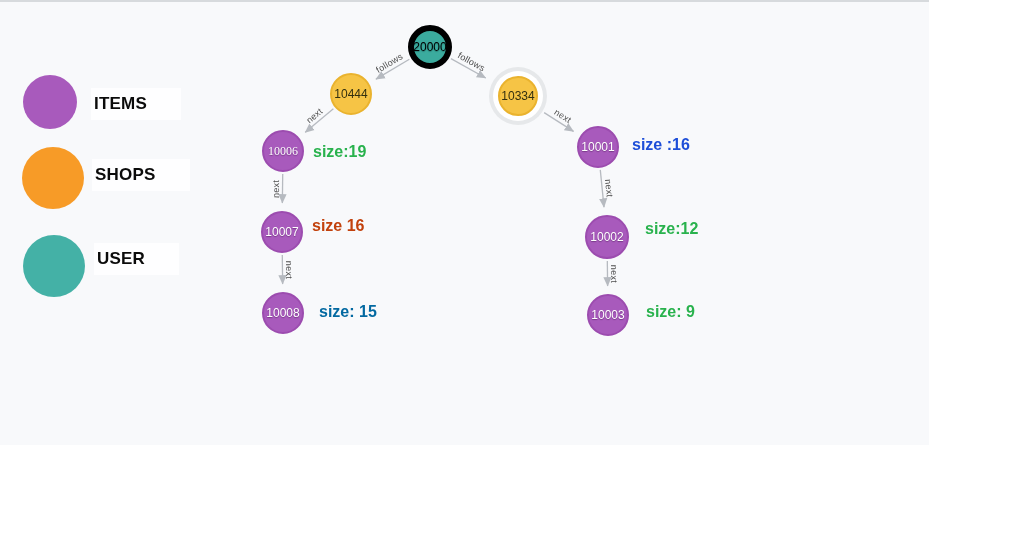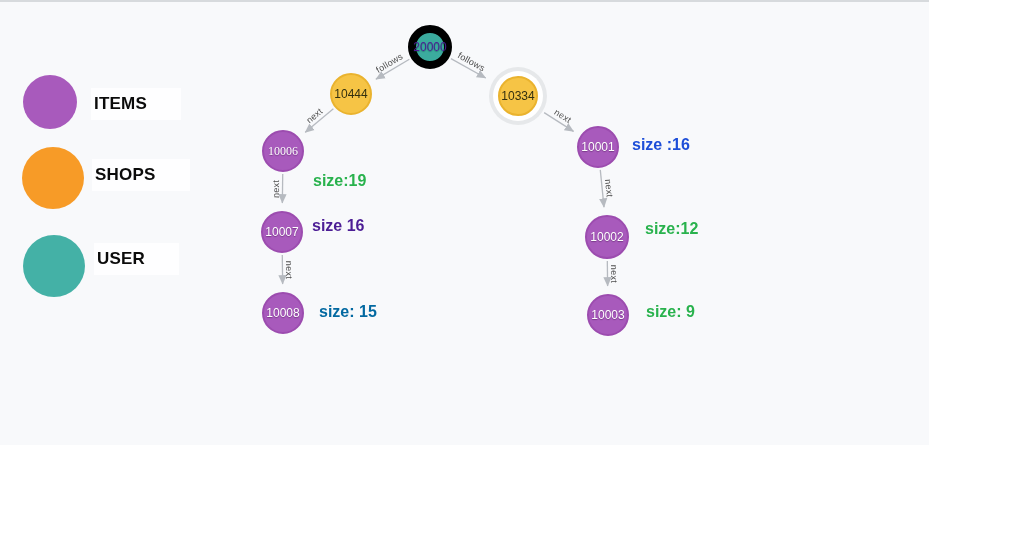--- a/index.html
+++ b/index.html
@@ -41,21 +41,21 @@
   .node {
     position: absolute; border-radius: 50%;
     display: flex; align-items: center; justify-content: center;
     box-sizing: border-box;
     font-size: 12px;
     cursor: default;
   }
   .node--item { background: #a85abc; border: 2px solid #9c4caf; color: #ffffff;
                 text-shadow: 0 1px 1px rgba(60,20,70,0.45); }
   .node--shop { background: #f6c445; border: 2px solid #eab32e; color: #33300f; }
-  .node--user { background: #3bab9e; border: 8px solid #000000; color: #4c1d95;
+  .node--user { background: #3bab9e; border: 6px solid #000000; color: #000000;
                 text-shadow: 0 1px 1px rgba(10,60,55,0.4); }
   .node--halo { box-shadow: 0 0 0 5px #ffffff, 0 0 0 9px #e6e8ea; }
   .size-label {
     position: absolute;
     transform: translateY(-50%);
     font-size: 16px; font-weight: 700;
     white-space: nowrap;
   }
 </style>
 </head>
@@ -118,20 +118,20 @@
         <span>10001</span>
       </div>
       <div class="node node--item" style="left: 585px; top: 213px; height: 44px; width: 44px;">
         <span>10002</span>
       </div>
       <div class="node node--item" style="left: 587px; top: 292px; height: 42px; width: 42px;">
         <span>10003</span>
       </div>
     </div>
   <div id="size-labels">
-      <div class="size-label" style="left: 313px; top: 150px; color: rgb(41, 178, 77); margin-top: 29px;">size:19</div>
-      <div class="size-label" style="left: 312px; top: 224px; color: #4c1d95;">size 16</div>
+      <div class="size-label" style="left: 313px; top: 150px; color: rgb(41, 178, 77);">size:19</div>
+      <div class="size-label" style="left: 312px; top: 224px; color: #c2410c;">size 16</div>
       <div class="size-label" style="left: 319px; top: 310px; color: #0369a1;">size: 15</div>
       <div class="size-label" style="left: 632px; top: 143px; color: #1d4ed8;">size :16</div>
       <div class="size-label" style="left: 645px; top: 227px; color: rgb(41, 178, 77);">size:12</div>
       <div class="size-label" style="left: 646px; top: 310px; color: rgb(41, 178, 77);">size: 9</div>
     </div>
 </div>
 
 </body></html>

